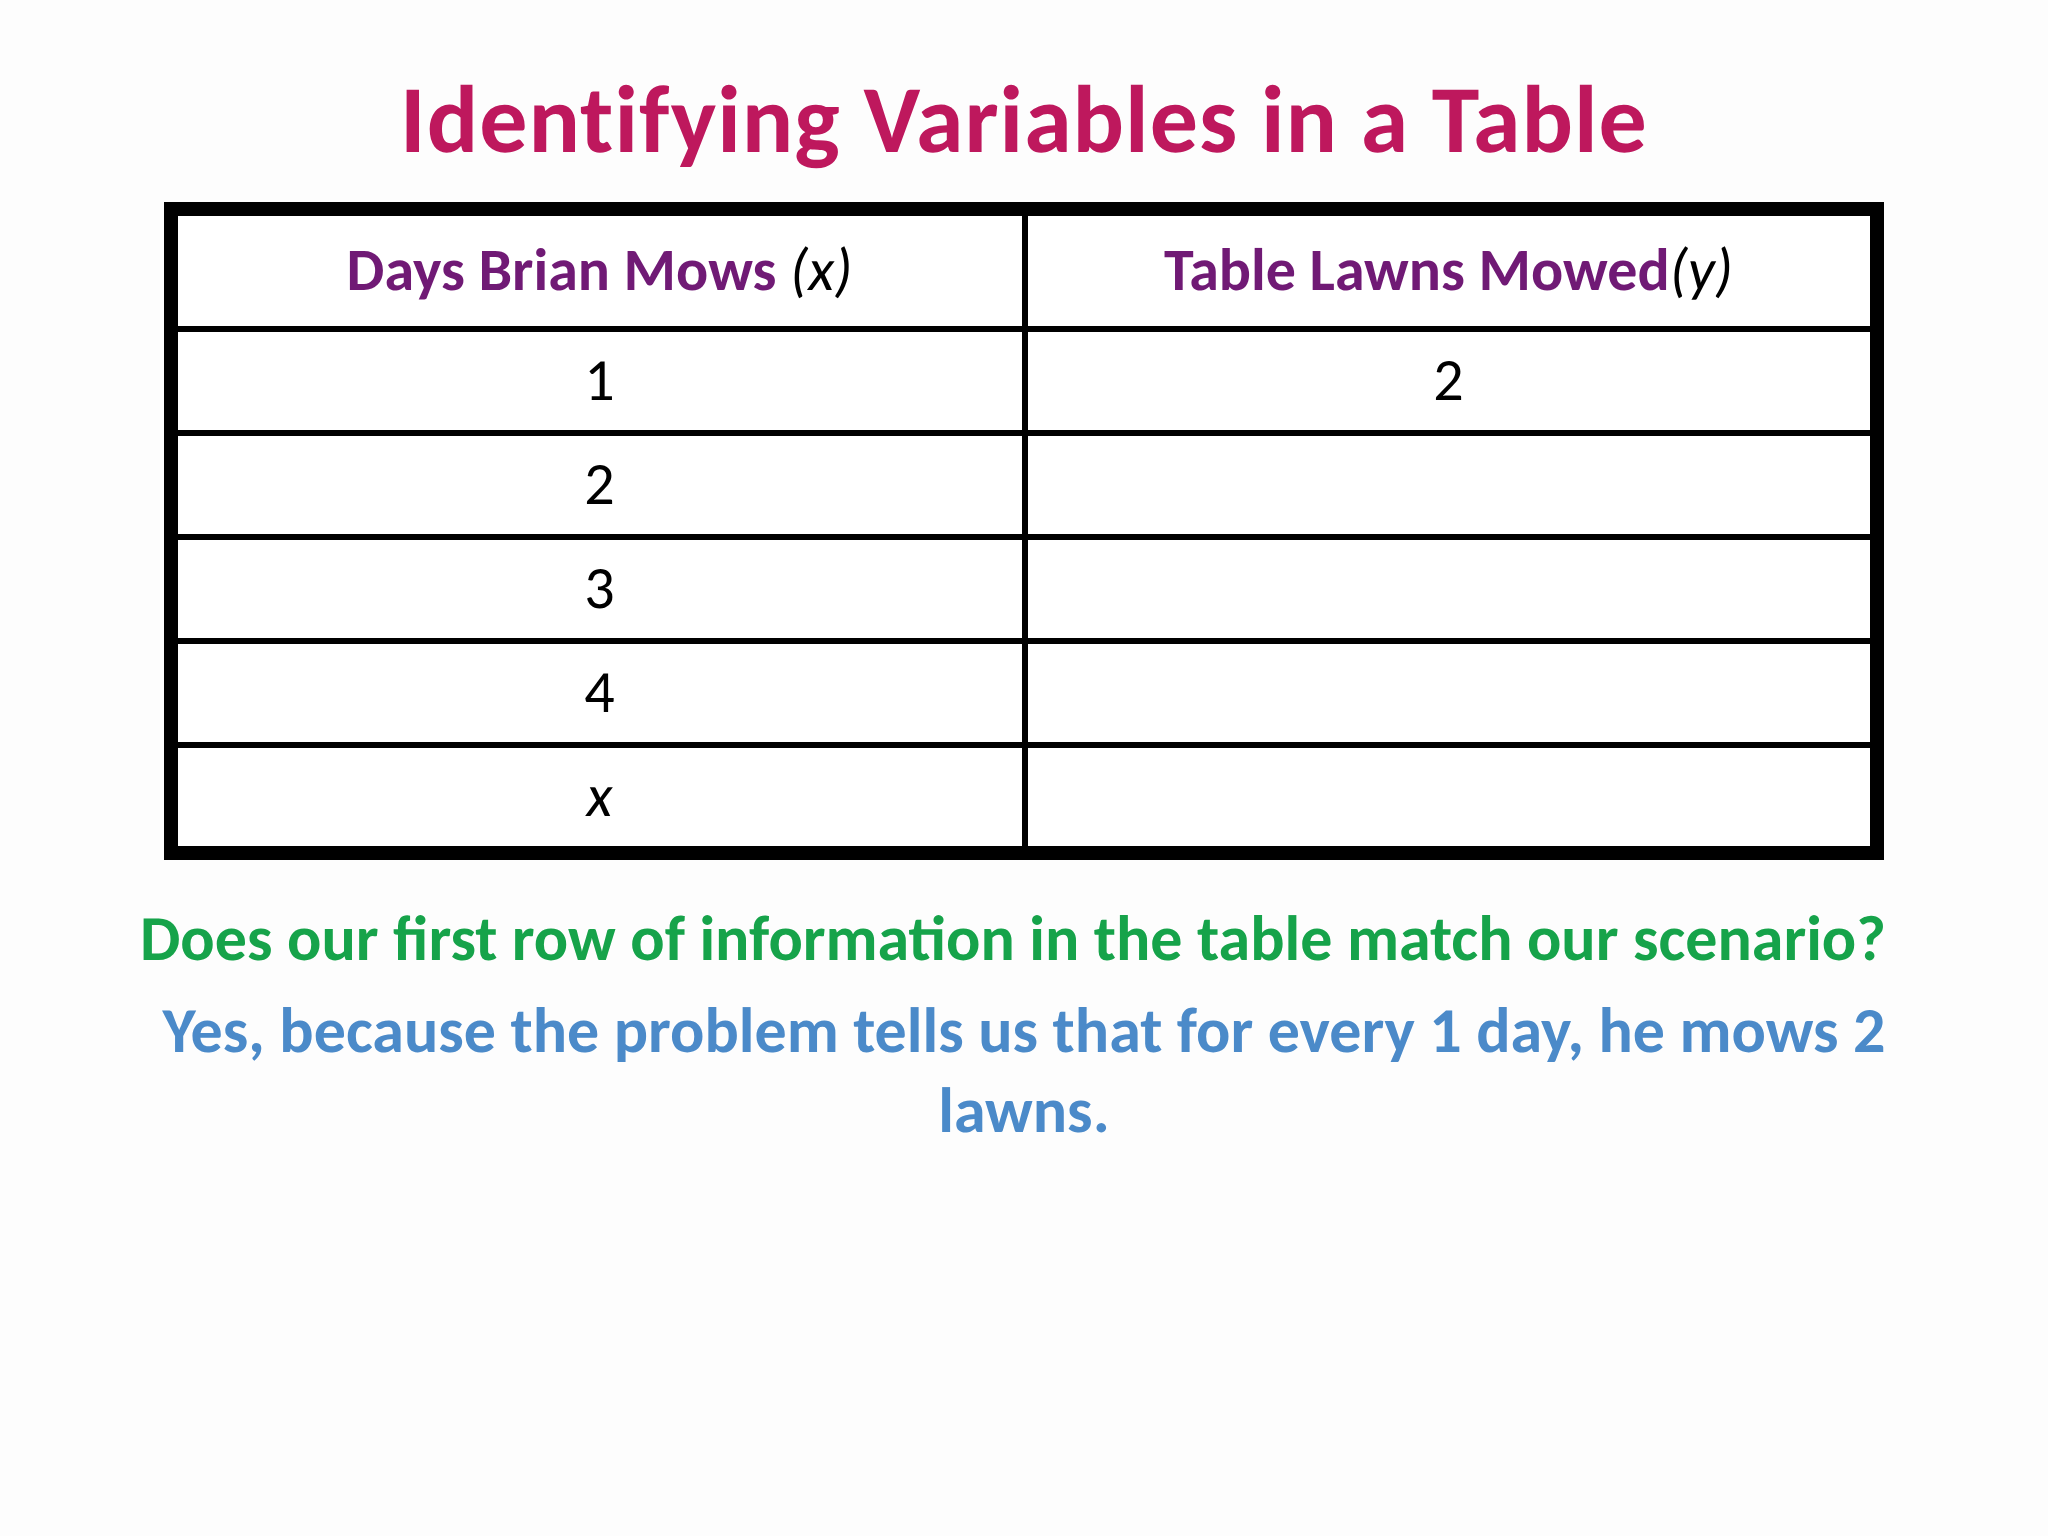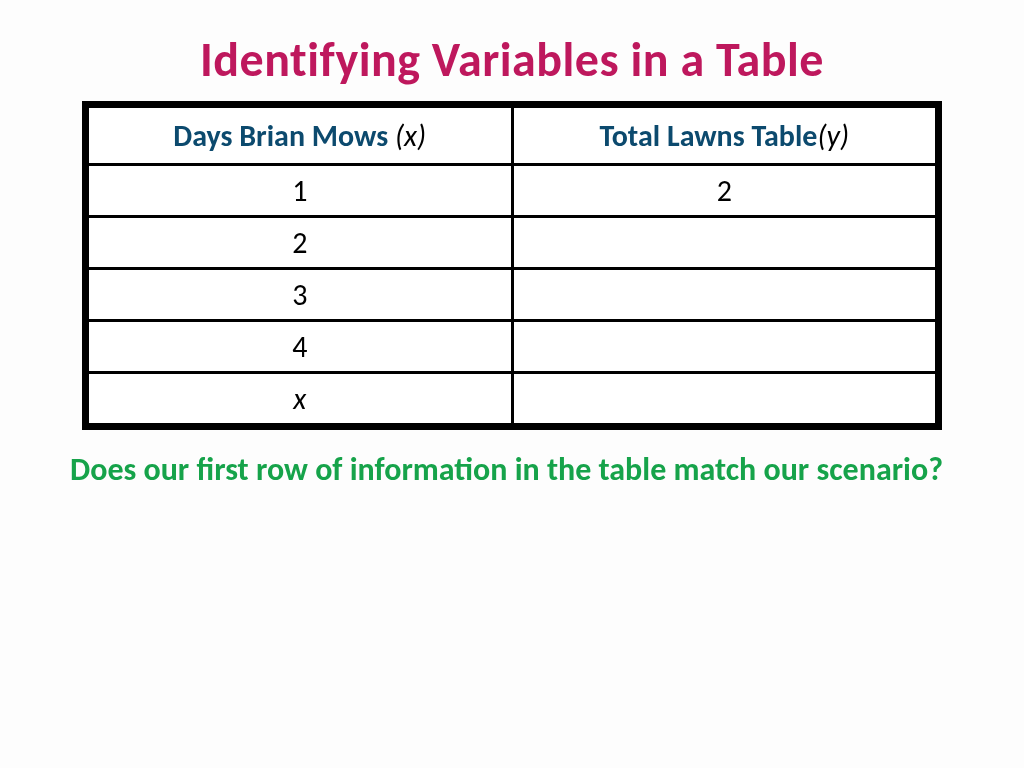--- a/index.html
+++ b/index.html
@@ -35,21 +35,21 @@
     vertical-align: middle;
     font-size: 30px;
     color: #000;
     background: #fff;
   }
   .tbl th {
     height: 58px;
     font-size: 30px;
     font-weight: 700;
   }
-  .hdr-label { color: #0c4a6e; }
+  .hdr-label { color: #701a75; }
   .hdr-var { color: #000; font-weight: 400; }
   .row-var { font-style: italic; }
   .question {
     margin-top: 20px;
     font-size: 32px;
     font-weight: 700;
     color: #16a34a;
     line-height: 1.25;
     padding: 0 10px;
   }
@@ -71,21 +71,21 @@
   <h1 class="title">Identifying Variables in a Table</h1>
 
   <div class="tbl-wrap">
     <table class="tbl">
       <thead>
         <tr>
           <th>
             <span class="hdr-label">Days Brian Mows </span><span class="hdr-var row-var">(x)</span>
           </th>
           <th>
-            <span class="hdr-label">Total Lawns Table</span><span class="hdr-var row-var">(y)</span>
+            <span class="hdr-label">Table Lawns Mowed</span><span class="hdr-var row-var">(y)</span>
           </th>
         </tr>
       </thead>
       <tbody>
         <tr>
           <td>1</td>
           <td>2</td>
         </tr>
         <tr>
           <td>2</td>
@@ -101,14 +101,15 @@
         </tr>
         <tr>
           <td class="row-var">x</td>
           <td></td>
         </tr>
       </tbody>
     </table>
   </div>
 
   <p class="question">Does our first row of information in the table match our scenario?</p>
+  <p class="answer">Yes, because the problem tells us that for every 1 day, he mows 2 lawns.</p>
 
 </div>
 
 </body></html>

